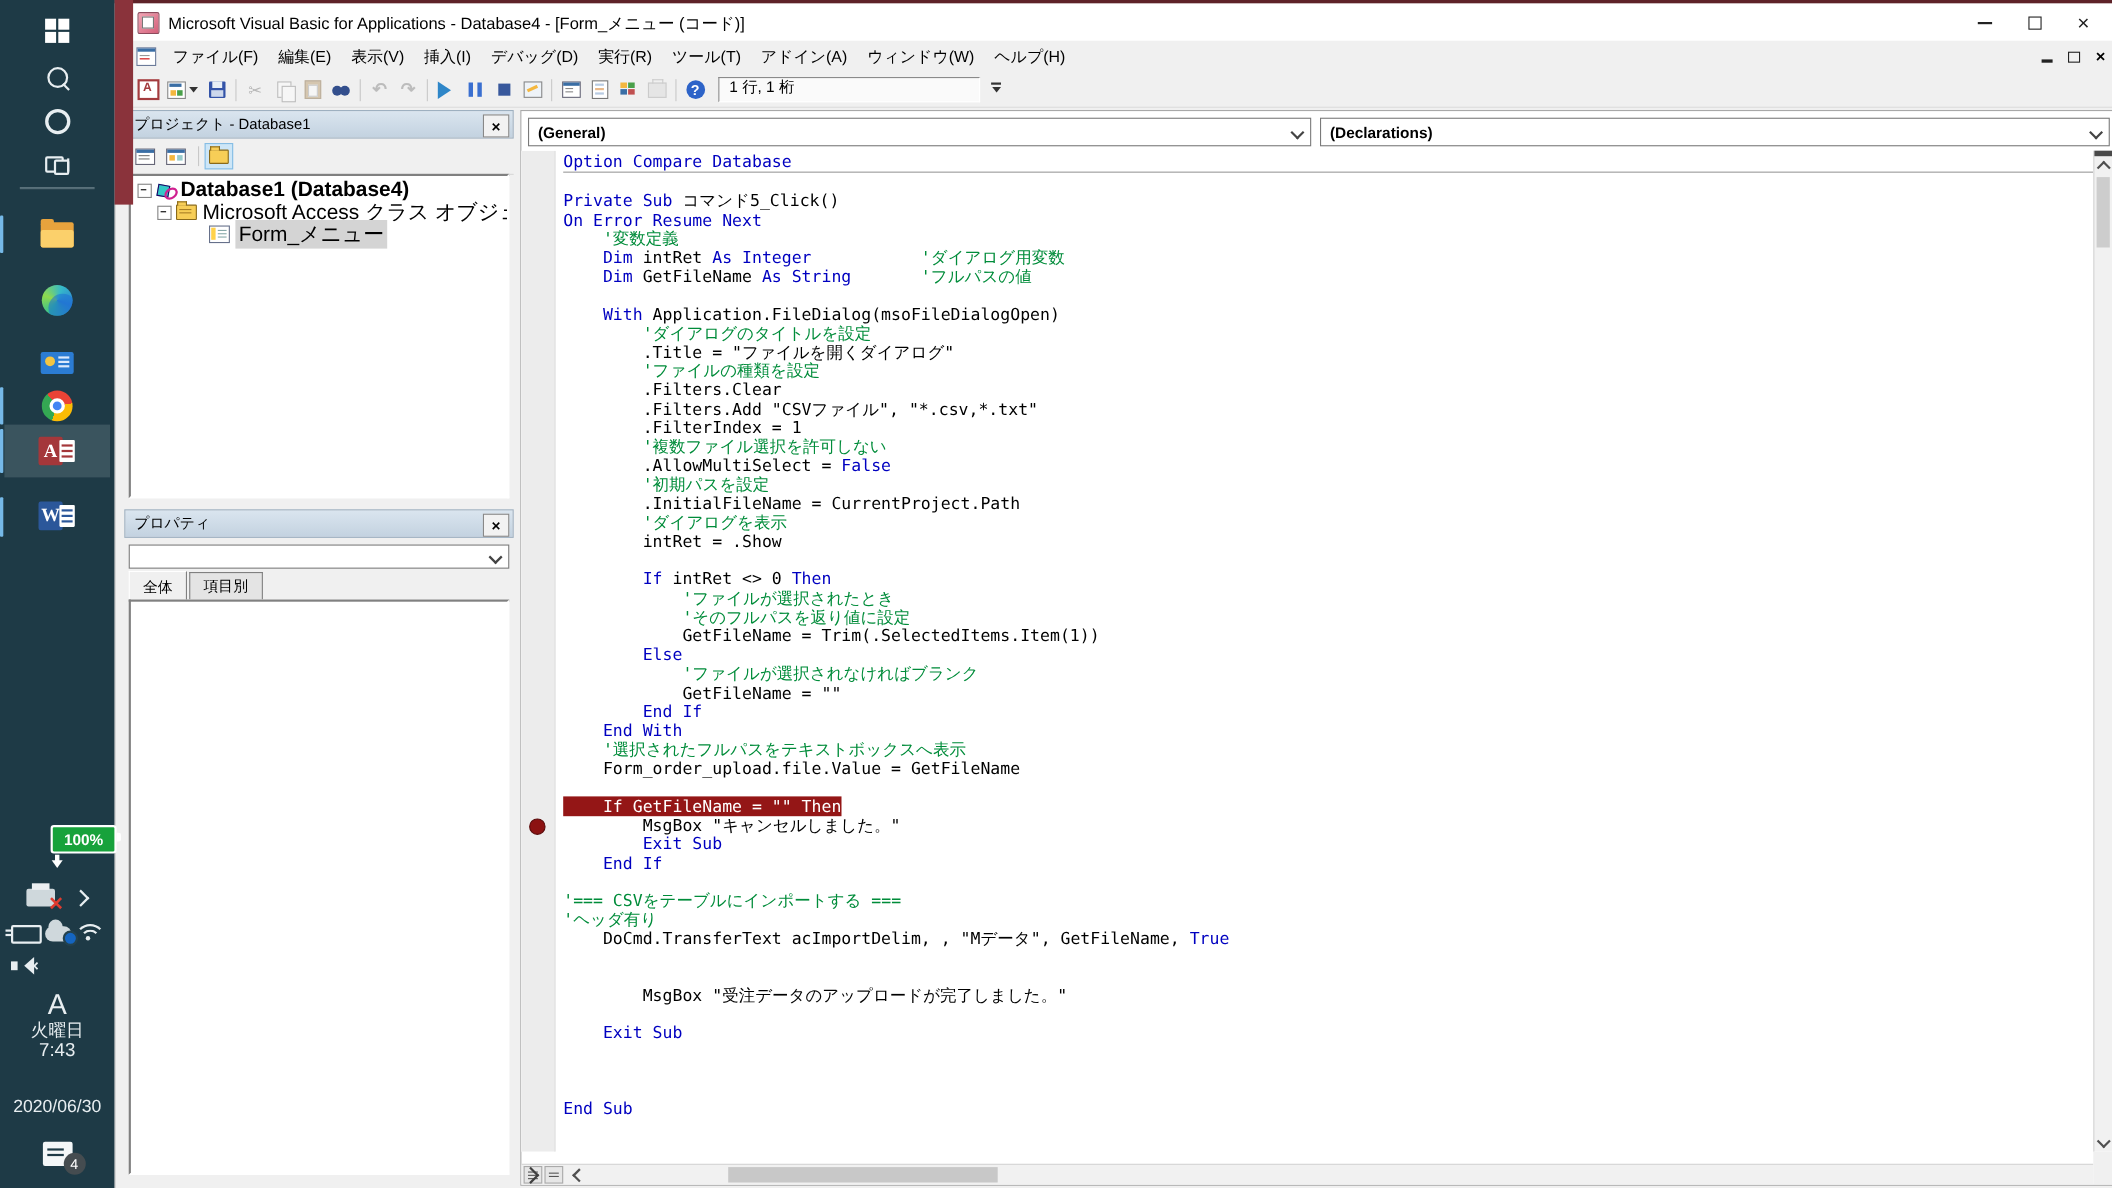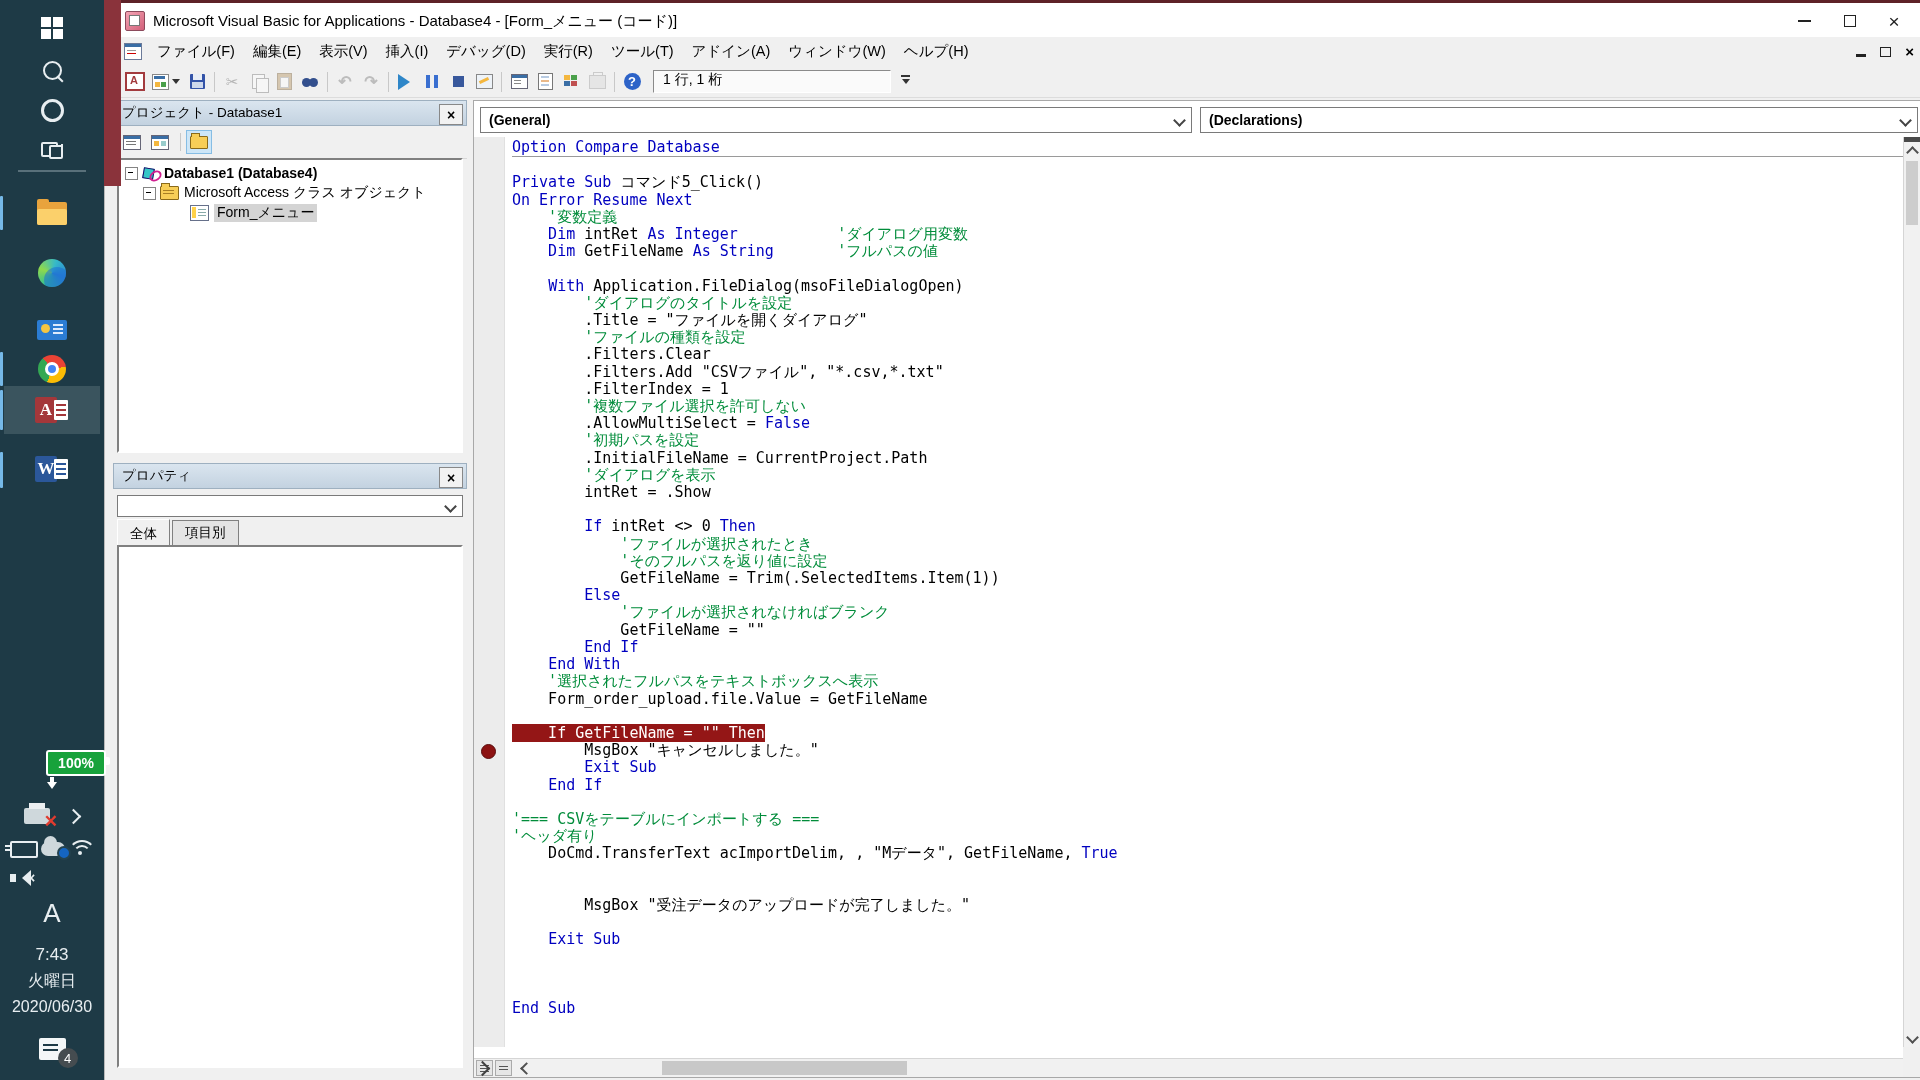--- a/index.html
+++ b/index.html
@@ -170,21 +170,21 @@
   .ic-viewcode{width:16px;height:13px;background:#fff;border:1px solid #667;position:relative;}
   .ic-viewcode::before{content:"";position:absolute;left:0;top:0;right:0;height:3px;background:#3a6ea5;}
   .ic-viewcode::after{content:"";position:absolute;left:2px;top:5px;width:10px;height:1px;background:#777;box-shadow:0 3px 0 #777;}
   .ic-viewobj{width:16px;height:13px;background:#fff;border:1px solid #667;position:relative;}
   .ic-viewobj::before{content:"";position:absolute;left:0;top:0;right:0;height:3px;background:#3a6ea5;}
   .ic-viewobj::after{content:"";position:absolute;left:2px;top:5px;width:5px;height:5px;background:#f4b73f;box-shadow:7px 0 0 #9cc;}
   .ic-minifolder{width:16px;height:11px;background:#f7ce57;border:1px solid #8a6a1a;border-radius:1px;position:relative;}
   .ic-minifolder::before{content:"";position:absolute;left:0;top:-4px;width:7px;height:3px;background:#f7ce57;border:1px solid #8a6a1a;border-bottom:0;}
   #tree-box{position:absolute;left:4px;right:4px;top:58px;bottom:4px;background:#fff;
             border:2px solid;border-color:#808080 #fff #fff #808080;overflow:hidden;}
-  .trow{position:relative;height:20px;display:flex;align-items:center;font-size:14px;white-space:nowrap;}
+  .trow{position:relative;height:20px;display:flex;align-items:center;font-size:19px;white-space:nowrap;}
   .expander{width:11px;height:11px;background:#fff;border:1px solid #848484;position:relative;flex:none;margin-right:4px;}
   .expander::after{content:"";position:absolute;left:2px;top:4px;width:5px;height:1px;background:#000;}
   .tree-ic{flex:none;margin-right:5px;position:relative;}
   .ic-accessproj{width:17px;height:15px;}
   .ic-accessproj::before{content:"";position:absolute;left:1px;top:2px;width:9px;height:9px;background:#35c8c8;border:1px solid #206;transform:rotate(10deg);}
   .ic-accessproj::after{content:"";position:absolute;left:7px;top:5px;width:9px;height:6px;border:2px solid #d02090;border-radius:50%;transform:rotate(-35deg);}
   .ic-classfolder{width:17px;height:12px;background:#f7ce57;border:1px solid #8a6a1a;border-radius:1px;}
   .ic-classfolder::before{content:"";position:absolute;left:0;top:-4px;width:7px;height:3px;background:#f7ce57;border:1px solid #8a6a1a;border-bottom:0;}
   .ic-classfolder::after{content:"";position:absolute;left:2px;top:3px;width:11px;height:1px;background:#a87f24;box-shadow:0 3px 0 #a87f24;}
   .ic-form{width:17px;height:14px;background:#fff;border:1px solid #66708a;}
@@ -333,21 +333,21 @@
         <div class="mx">×</div>
       </div>
   </div>
   <div class="tb-item" style="top:896px;height:34px;">
       <div class="ime-a">A</div>
     </div>
 
   <div class="tb-item clock-txt" style="top:944px;height:22px;font-size:17px;">
       <span>7:43</span>
     </div>
-  <div class="tb-item clock-txt" style="top:970px;height:22px;align-items:flex-end;">
+  <div class="tb-item clock-txt" style="top:926px;height:22px;align-items:flex-end;">
       <span>火曜日</span>
     </div>
   <div class="tb-item clock-txt" style="top:996px;height:22px;">
       <span>2020/06/30</span>
     </div>
 
   <div class="tb-item" style="top:1032px;height:34px;">
     <div class="notif-ic">
         <i></i>
         <i></i>

